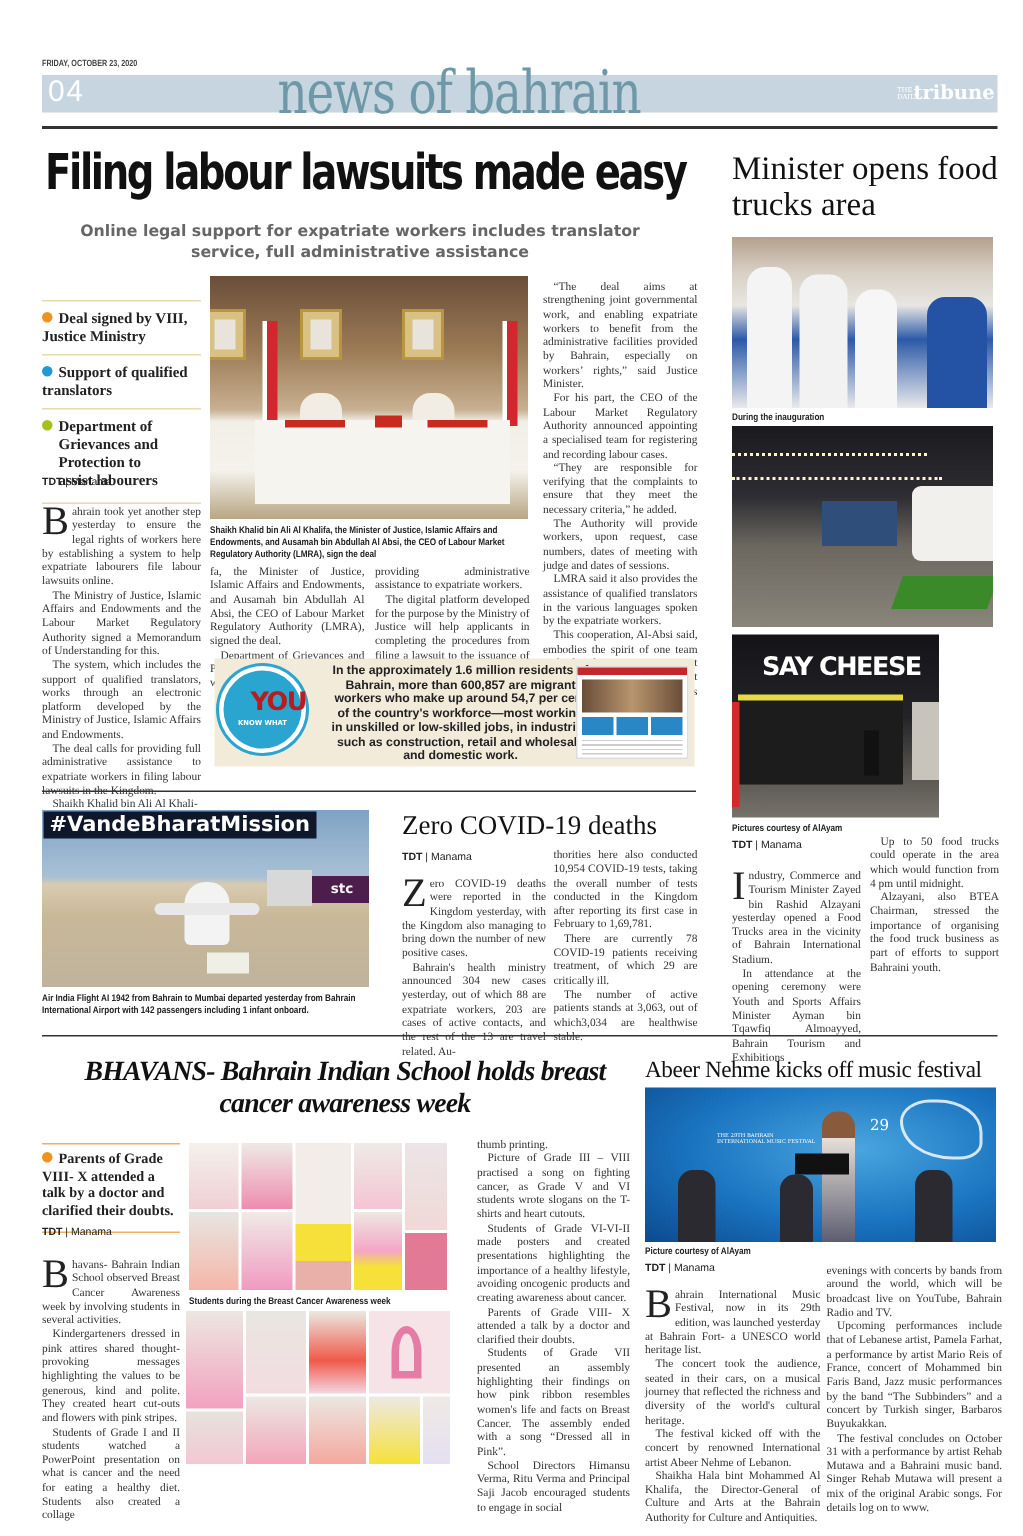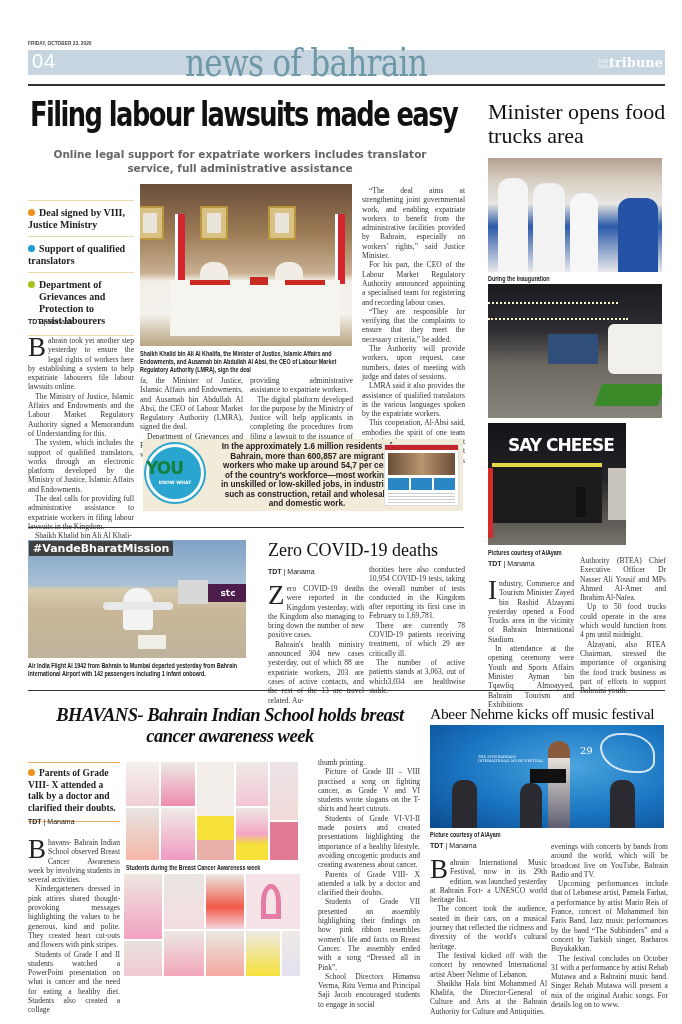--- a/index.html
+++ b/index.html
@@ -32,31 +32,31 @@
   .photo { background: #888; overflow: hidden; }
   .signing { left: 140px; top: 184px; width: 212px; height: 162px; background: linear-gradient(180deg,#6a4e3a 0%,#9b7a55 30%,#c8b091 55%,#f2efe7 60%,#f4f2ec 80%,#b8a582 100%); }
   .frame { position: absolute; width: 28px; height: 34px; background: #d9c184; border: 2px solid #b8963e; }
   .frame::after { content: ""; position: absolute; left: 5px; top: 5px; right: 5px; bottom: 5px; background: #e8e4dc; }
   .flag { position: absolute; width: 10px; height: 70px; background: linear-gradient(90deg,#fff 30%,#d3262e 30%); }
   .table-red { position: absolute; height: 5px; background: #c82a20; }
   .person { position: absolute; width: 28px; height: 40px; background: #f1ede4; border-radius: 12px 12px 2px 2px; }
 
   .callout { left: 143px; top: 439px; width: 320px; height: 72px; background: #f3ebda; }
   .you-circle { left: 146px; top: 444px; width: 58px; height: 58px; border-radius: 50%; background: #2aa5cf; border: 3px solid #fff; box-shadow: 0 0 0 2px #2aa5cf; }
-  .you-text { left: 146px; top: 458px; width: 58px; text-align: left; font-family: "DejaVu Sans", sans-serif; font-weight: bold; font-size: 17px; color: #15803d; letter-spacing: -1px; }
+  .you-text { left: 146px; top: 458px; width: 58px; text-align: right; font-family: "DejaVu Sans", sans-serif; font-weight: bold; font-size: 17px; color: #b91c1c; letter-spacing: -1px; }
   .you-sub { left: 146px; top: 480px; width: 58px; text-align: center; font-family: "DejaVu Sans", sans-serif; font-weight: bold; font-size: 4.5px; color: #fff; }
   .callout-text { left: 208px; top: 442px; width: 172px; font-family: Liberation Sans, sans-serif; font-weight: bold; font-size: 8.2px; line-height: 9.5px; color: #222; text-align: center; margin-left: 13px; }
   .callout-img { left: 384px; top: 444px; width: 75px; height: 62px; background: #fff; border: 1px solid #ddd; }
 
   .food-hl { left: 488px; top: 100px; width: 190px; font-size: 22px; line-height: 24px; font-family: "Liberation Serif", serif; color: #111; }
   .rule { background: #333; height: 1px; }
 
   
   .vbm-photo { left: 28px; top: 540px; width: 218px; height: 118px; background: linear-gradient(180deg,#7fa2c4 0%,#a9c1d6 38%,#d8cbb0 42%,#c9b898 60%,#bfb39d 100%); }
-  .vbm-tag { left: 29px; top: 541px; background: #404040; color: #fff; font-family: "DejaVu Sans", sans-serif; font-weight: bold; font-size: 11px; padding: 1px 4px; }
+  .vbm-tag { left: 29px; top: 541px; background: #0f172a; color: #fff; font-family: "DejaVu Sans", sans-serif; font-weight: bold; font-size: 14px; padding: 1px 4px; }
   .plane { position: absolute; left: 95px; top: 48px; width: 30px; height: 42px; background: #f3f3f3; border-radius: 14px 14px 4px 4px; }
   .stc { position: absolute; left: 180px; top: 44px; width: 40px; height: 18px; background: #4d1d4c; color: #f5f5f5; font-family: "DejaVu Sans", sans-serif; font-size: 9px; font-weight: bold; text-align: center; line-height: 18px; }
   .covid-hl { left: 268px; top: 540px; font-family: "Liberation Serif", serif; font-size: 18px; color: #111; white-space: nowrap; }
 
   
   .bhavans-hl { left: 35px; top: 705px; width: 390px; font-family: "Liberation Serif", serif; font-style: italic; font-weight: bold; font-size: 18.5px; line-height: 21px; text-align: center; color: #111; letter-spacing: -0.5px; }
   .grid-photo { position: absolute; }
   .abeer-hl { left: 430px; top: 705px; font-family: "Liberation Serif", serif; font-size: 15.5px; color: #111; white-space: nowrap; letter-spacing: -0.3px; }
   .abeer-photo { left: 430px; top: 725px; width: 234px; height: 103px; background: radial-gradient(ellipse at 60% 40%, #4aa5df 0%, #1a74c0 55%, #0c4a8e 100%); overflow: hidden; }
 </style>
@@ -161,21 +161,20 @@
   <div style="position:absolute;left:88px;top:64px;width:10px;height:30px;background:#111;"></div>
   <div style="position:absolute;left:0;top:45px;width:5px;height:70px;background:#d42a2a;"></div>
 </div>
 <div class="abs caption" style="left:488px;top:549px;">Pictures courtesy of AlAyam</div>
 <div class="abs byline" style="left:488px;top:560px;"><b>TDT</b> | <span>Manama</span></div>
 <div class="abs body-text" style="left:488px;top:579px;width:86px;">
   <p class="first"><span class="dropcap">I</span><span>ndustry, Commerce and Tourism Minister Zayed bin Rashid Alzayani yesterday opened a Food Trucks area in the vicinity of Bahrain International Stadium.</span></p>
   <p>In attendance at the opening ceremony were Youth and Sports Affairs Minister Ayman bin Tqawfiq Almoayyed, Bahrain Tourism and Exhibitions</p>
 </div>
 <div class="abs body-text" style="left:580px;top:556px;width:86px;">
-  <p class="first">Authority (BTEA) Chief Executive Officer Dr Nasser Ali Yousif and MPs Ahmed Al-Amer and Ibrahim Al-Nafea.</p>
   <p>Up to 50 food trucks could operate in the area which would function from 4 pm until midnight.</p>
   <p>Alzayani, also BTEA Chairman, stressed the importance of organising the food truck business as part of efforts to support Bahraini youth.</p>
 </div>
 
 <div class="abs photo vbm-photo">
   <div class="plane"></div>
   <div style="position:absolute;left:75px;top:62px;width:70px;height:8px;background:#e8e8e8;border-radius:4px;"></div>
   <div class="stc">stc</div>
   <div style="position:absolute;left:150px;top:40px;width:30px;height:24px;background:#d8d8d8;"></div>
   <div style="position:absolute;left:110px;top:95px;width:28px;height:14px;background:#f0efe6;"></div>

